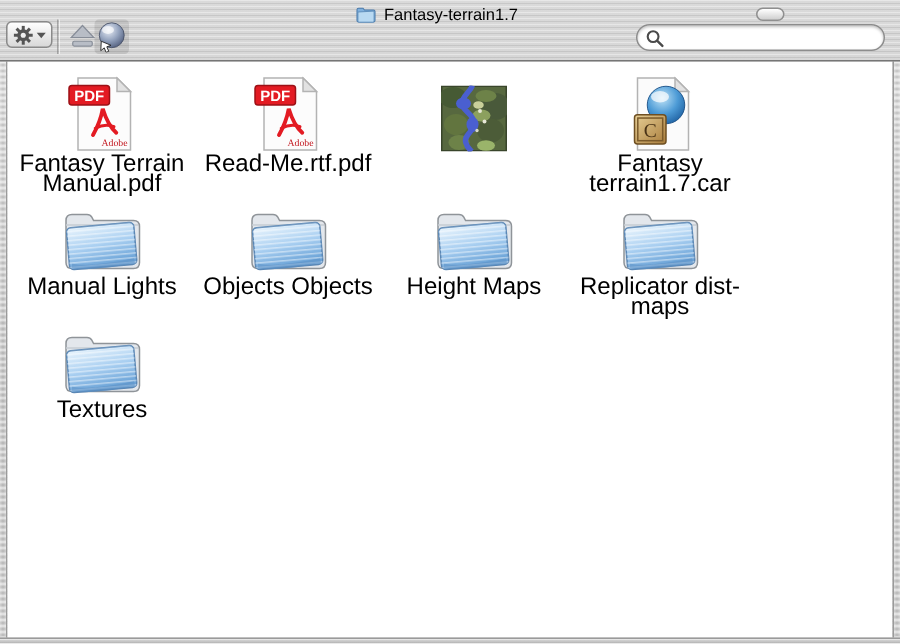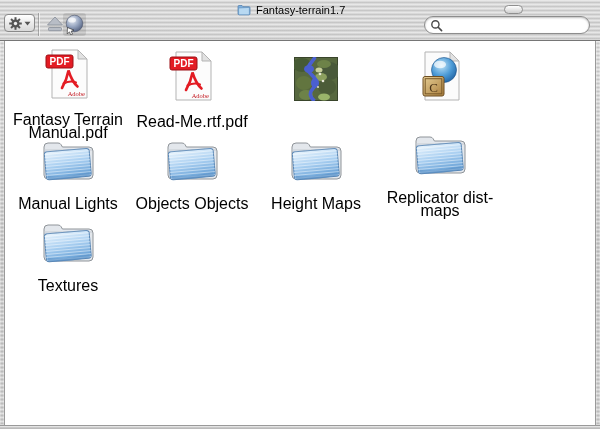--- a/index.html
+++ b/index.html
@@ -36,21 +36,21 @@
   .frame{display:flex;height:384px;}
   .edge-left,.edge-right{width:5px;flex:0 0 auto;box-shadow:inset 0 0 0 1px rgba(255,255,255,.25);}
   .edge-left{border-right:1px solid #9a9a9a;box-sizing:border-box;}
   .edge-right{border-left:1px solid #9a9a9a;box-sizing:border-box;}
   .content{flex:1;background:#fff;overflow:hidden;}
   .edge-bottom{position:absolute;left:0;bottom:0;width:600px;height:4px;border-top:1px solid #9a9a9a;box-sizing:border-box;}
 
   
   .icon-grid{display:grid;grid-template-columns:repeat(4,124px);padding:8px 0 0 1px;}
   .file-item{height:82px;display:flex;flex-direction:column;align-items:center;}
-  .icon-wrap{height:52px;display:flex;align-items:flex-end;justify-content:center;margin-bottom:14px;}
+  .icon-wrap{height:52px;display:flex;align-items:flex-end;justify-content:center;margin-bottom:2px;}
   .file-label{font-size:16px;color:#000;text-align:center;line-height:13px;max-width:120px;}
 </style>
 </head>
 <body>
 
 <div class="window metal">
 
   <div class="chrome">
     <div class="titlebar-title">
       <svg width="14" height="12" viewBox="0 0 14 12">
@@ -191,20 +191,23 @@
     </defs>
     <path d="M8 1 h25 l9 9 v39 h-34 z" fill="#fbfbfb" stroke="#b3b3b3"></path>
     <path d="M33 1 l9 9 h-9 z" fill="#e2e2e2" stroke="#b3b3b3"></path>
     <circle cx="27" cy="19" r="12.5" fill="url(#sphereGrad)" stroke="#1a4f86" stroke-width="0.6"></circle>
     <ellipse cx="23" cy="13.5" rx="6" ry="3.8" fill="rgba(255,255,255,0.7)"></ellipse>
     <rect x="6" y="25.5" width="21" height="19.5" rx="2" fill="url(#goldGrad)" stroke="#6e4f22"></rect>
     <rect x="8.2" y="27.7" width="16.6" height="15.1" fill="none" stroke="#7a5a2a" stroke-width="1"></rect>
     <text x="16.5" y="40.5" text-anchor="middle" font-size="13" fill="#4a3316" font-family="Liberation Serif, serif">C</text>
   </svg>
             </div>
+    <div class="file-label">
+              <div>Fantasy terrain1.7.car</div>
+            </div>
   </div>
           <div class="file-item">
     <div class="icon-wrap">
               <svg class="file-icon" width="56" height="46" viewBox="0 0 56 46">
     <defs>
       <linearGradient id="folderBlue" x1="0" y1="0" x2="0.25" y2="1">
         <stop offset="0%" stop-color="#eaf5fd"></stop>
         <stop offset="55%" stop-color="#a9cff1"></stop>
         <stop offset="100%" stop-color="#6fa6d9"></stop>
       </linearGradient>

